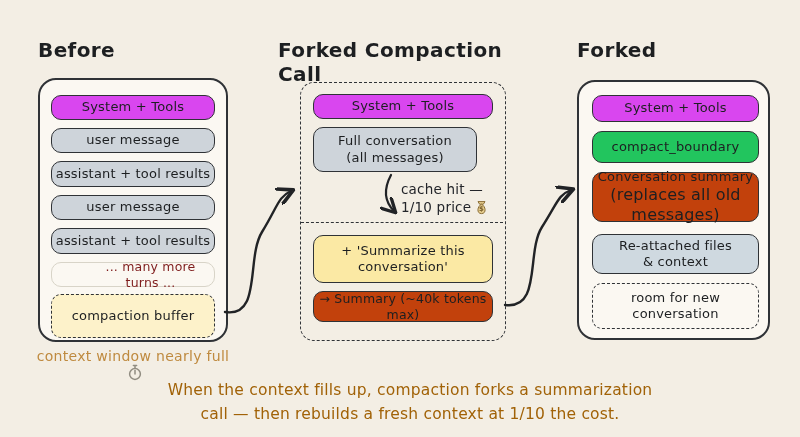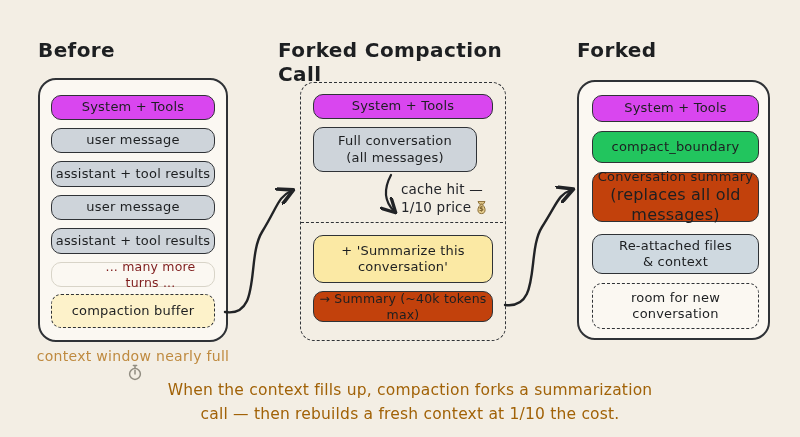--- a/index.html
+++ b/index.html
@@ -106,21 +106,21 @@
   <div class="col-title" style="left:278px;top:38px;width:250px;">Forked Compaction Call</div>
   <div class="col-title" style="left:577px;top:38px;width:193px;">Forked</div>
 
   <div class="panel" style="left:38px;top:78px;width:190px;height:264px;">
     <div class="box blue" style="left:11px;top:15px;width:164px;height:25px;">System + Tools</div>
     <div class="box gray" style="left:11px;top:48px;width:164px;height:25px;">user message</div>
     <div class="box gray" style="left:11px;top:81px;width:164px;height:26px;">assistant + tool results</div>
     <div class="box gray" style="left:11px;top:115px;width:164px;height:25px;">user message</div>
     <div class="box gray" style="left:11px;top:148px;width:164px;height:26px;">assistant + tool results</div>
     <div class="box faint" style="left:11px;top:182px;width:164px;height:25px;">... many more turns ...</div>
-    <div class="box paleyellow" style="left:11px;top:214px;width:164px;height:34px;">compaction buffer</div>
+    <div class="box paleyellow" style="left:11px;top:214px;width:164px;height:44px;">compaction buffer</div>
   </div>
 
   <div class="footnote" style="left:30px;top:348px;width:206px;">
     <span>context window nearly full</span><span class="icon-inline"><svg width="16" height="17" viewBox="0 0 16 17">
           <g fill="none" stroke="#918d82" stroke-width="1.5" stroke-linecap="round">
             <line x1="6.4" y1="1.6" x2="9.6" y2="1.6"></line>
             <line x1="8" y1="1.8" x2="8" y2="4"></line>
             <circle cx="8" cy="10" r="5.4"></circle>
             <line x1="8" y1="10" x2="8" y2="6.6"></line>
           </g>

